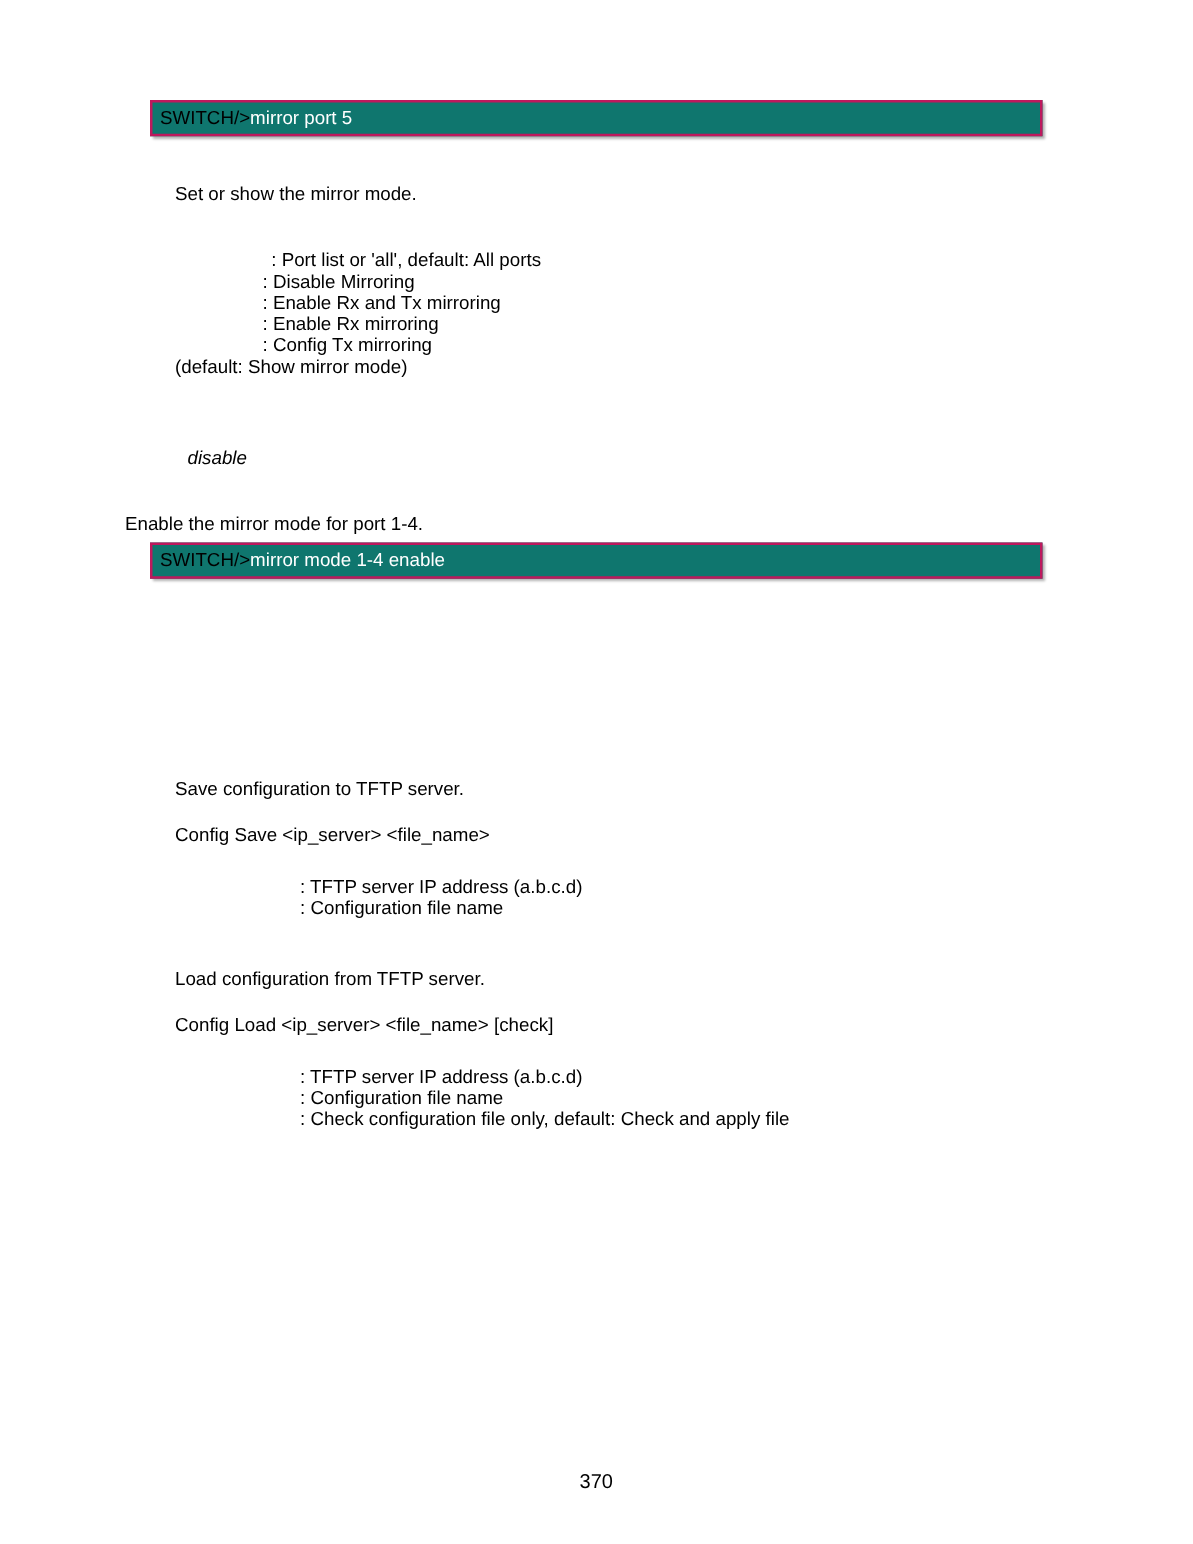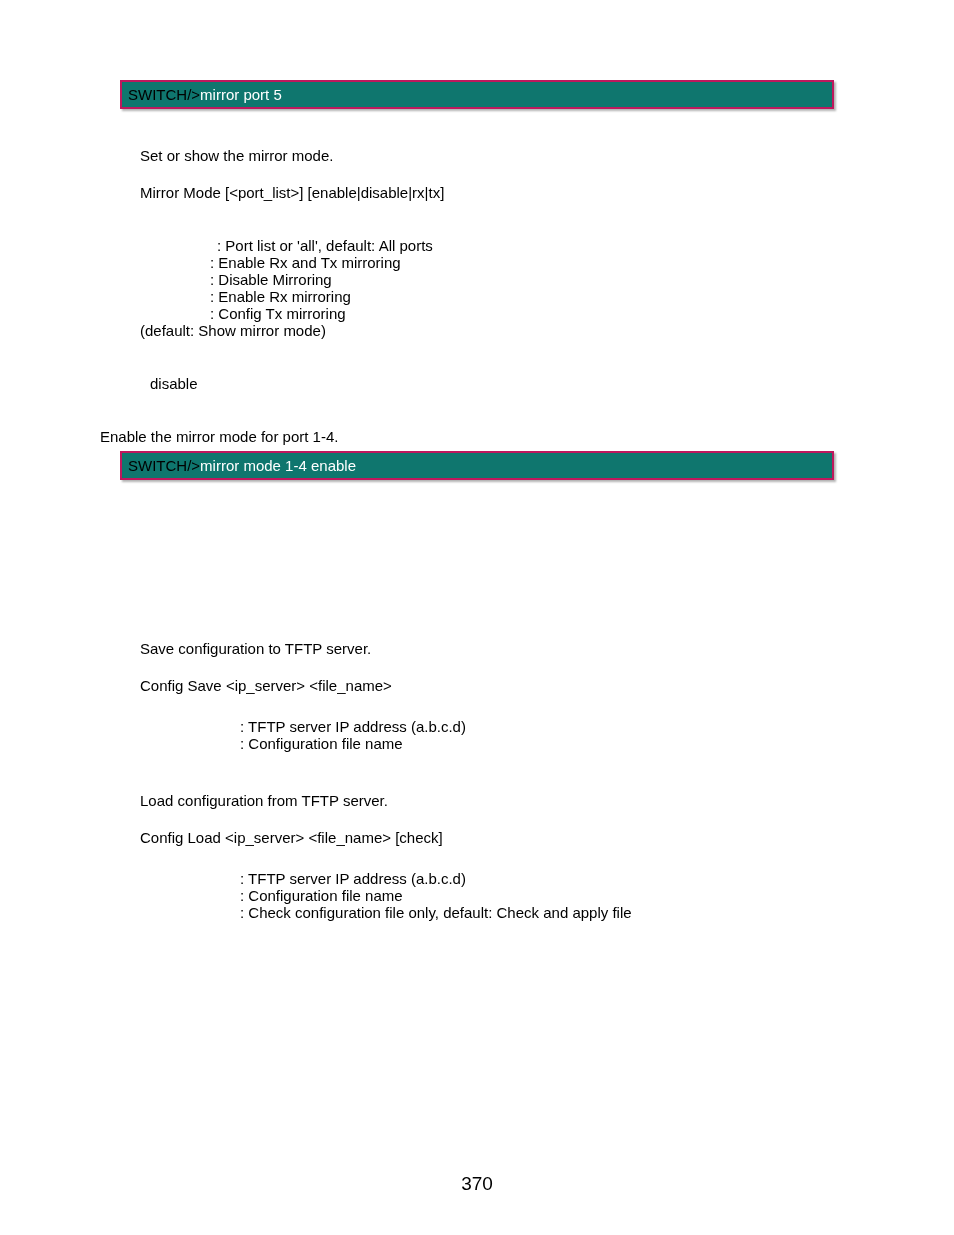--- a/index.html
+++ b/index.html
@@ -42,60 +42,60 @@
       margin-left: 20px;
     }
     .params-block {
       margin-top: 36px;
       margin-left: 90px;
     }
     .params-block .port-list {
       margin-left: 7px;
     }
     .default-value {
-      margin-top: 36px;
+      margin-top: 56px;
       margin-left: 30px;
+      font-style: italic;
     }
     .section-config-save {
       margin-top: 40px;
     }
     .section-config-load {
       margin-top: 40px;
     }
     .config-params {
       margin-top: 24px;
       margin-left: 120px;
     }
     .page-number {
       position: absolute;
       bottom: 40px;
       width: 100%;
       text-align: center;
-      font-size: 19px;
+      font-size: 16px;
     }
     .enable-ex {
       margin-top: 36px;
       margin-left: -20px;
     }
   </style>
 </head>
 <body>
 
 <div class="content">
   <div class="switch-box">
     <span class="switch-prefix">SWITCH/&gt;</span><span class="switch-suffix">mirror port 5</span>
   </div>
 
   <div class="section">
     <div class="desc-line">Set or show the mirror mode.</div>
-    <div class="syntax-line">Mirror Mode [&lt;port_list&gt;] [enable|disable|rx|tx]</div>
     <div class="params-block">
       <div class="port-list">: Port list or 'all', default: All ports</div>
+      <div>: Disable Mirroring</div>
       <div>: Enable Rx and Tx mirroring</div>
-      <div>: Disable Mirroring</div>
       <div>: Enable Rx mirroring</div>
       <div>: Config Tx mirroring</div>
     </div>
     <div style="margin-left:20px;">(default: Show mirror mode)</div>
     <div class="default-value">disable</div>
   </div>
 
   <div class="enable-ex">Enable the mirror mode for port 1-4.</div>
 
   <div class="switch-box" style="margin-top:6px;">

